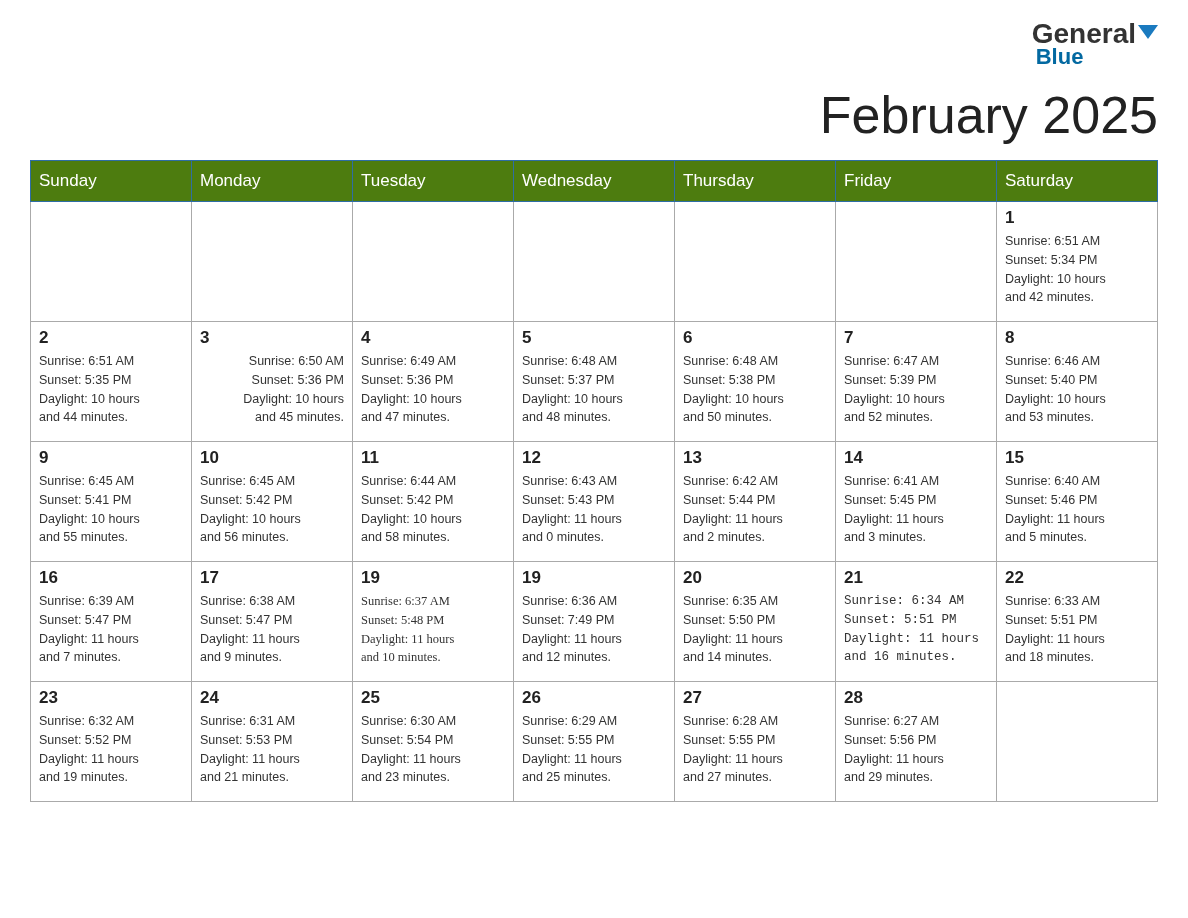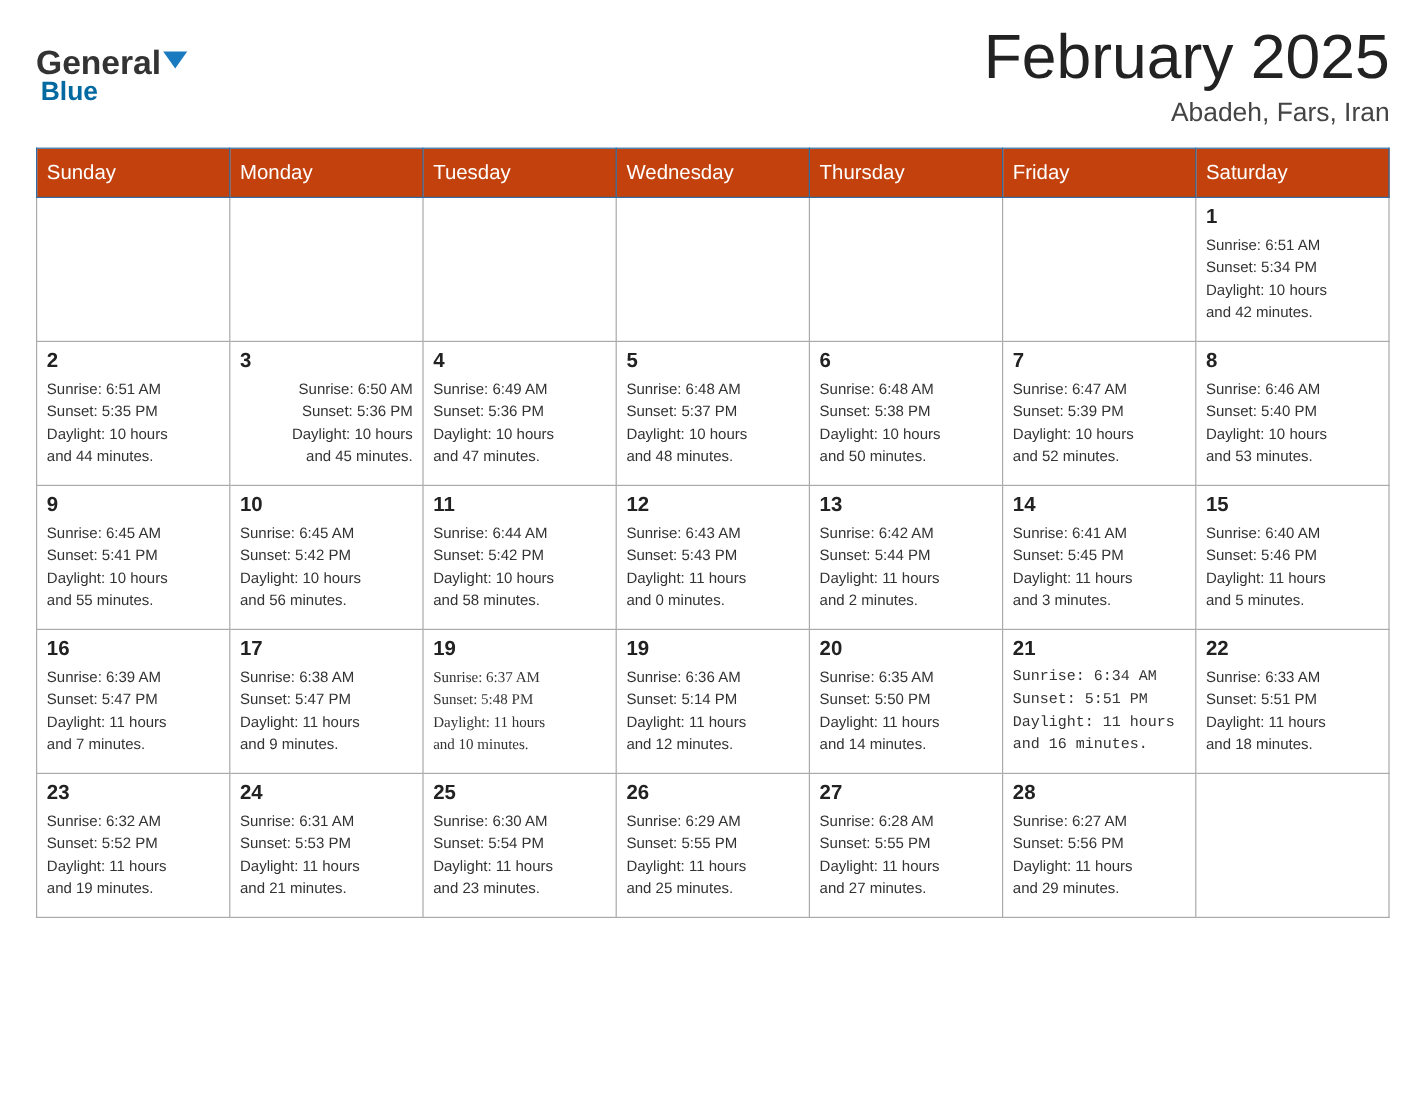--- a/index.html
+++ b/index.html
@@ -6,22 +6,23 @@
     body {
       font-family: Arial, sans-serif;
       background: #fff;
       padding: 20px 30px;
       width: 1188px;
       min-height: 918px;
     }
     .header {
       display: flex;
       justify-content: space-between;
-      align-items: center;
+      align-items: flex-end;
       margin-bottom: 16px;
+      flex-direction: column;
     }
     .logo {
       display: flex;
       flex-direction: column;
       align-items: flex-start;
     }
     .logo-general {
       font-size: 28px;
       font-weight: bold;
       color: #333;
@@ -44,39 +45,40 @@
     }
     .logo-blue {
       font-size: 22px;
       font-weight: bold;
       color: #0369a1;
       margin-top: -4px;
       padding-left: 4px;
     }
     .title-section {
       text-align: right;
+      margin-top: 17px;
     }
     .main-title {
       font-size: 52px;
       font-weight: normal;
       color: #222;
       line-height: 1.1;
     }
     .subtitle {
       font-size: 22px;
       color: #444;
       margin-top: 4px;
     }
     .calendar {
       width: 100%;
       border-collapse: collapse;
       border: 1px solid #999;
     }
     .calendar th {
-      background-color: #c2410c;
+      background-color: #4d7c0f;
       color: #fff;
       font-size: 17px;
       font-weight: normal;
       padding: 10px 8px;
       text-align: left;
       border: 1px solid #2e6da4;
     }
     .calendar td {
       vertical-align: top;
       border: 1px solid #aaa;
@@ -108,21 +110,20 @@
 
 <div class="header">
   <div class="logo">
     <div class="logo-general">
       General<span class="logo-triangle"></span>
     </div>
     <div class="logo-blue">Blue</div>
   </div>
   <div class="title-section">
     <div class="main-title">February 2025</div>
-    <div class="subtitle">Abadeh, Fars, Iran</div>
   </div>
 </div>
 
 <table class="calendar">
   <thead>
     <tr>
     <th>Sunday</th>
         <th>Monday</th>
         <th>Tuesday</th>
         <th>Wednesday</th>
@@ -267,21 +268,21 @@
         <td>
           <span class="day-num">19</span>
           <div class="day-info" style="white-space: pre-line; font-family: Liberation Serif, serif;">Sunrise: 6:37 AM
 Sunset: 5:48 PM
 Daylight: 11 hours
 and 10 minutes.</div>
         </td>
         <td>
           <span class="day-num">19</span>
           <div class="day-info" style="white-space: pre-line;">Sunrise: 6:36 AM
-Sunset: 5:14 PM
+Sunset: 7:49 PM
 Daylight: 11 hours
 and 12 minutes.</div>
         </td>
         <td>
           <span class="day-num">20</span>
           <div class="day-info" style="white-space: pre-line;">Sunrise: 6:35 AM
 Sunset: 5:50 PM
 Daylight: 11 hours
 and 14 minutes.</div>
         </td>

